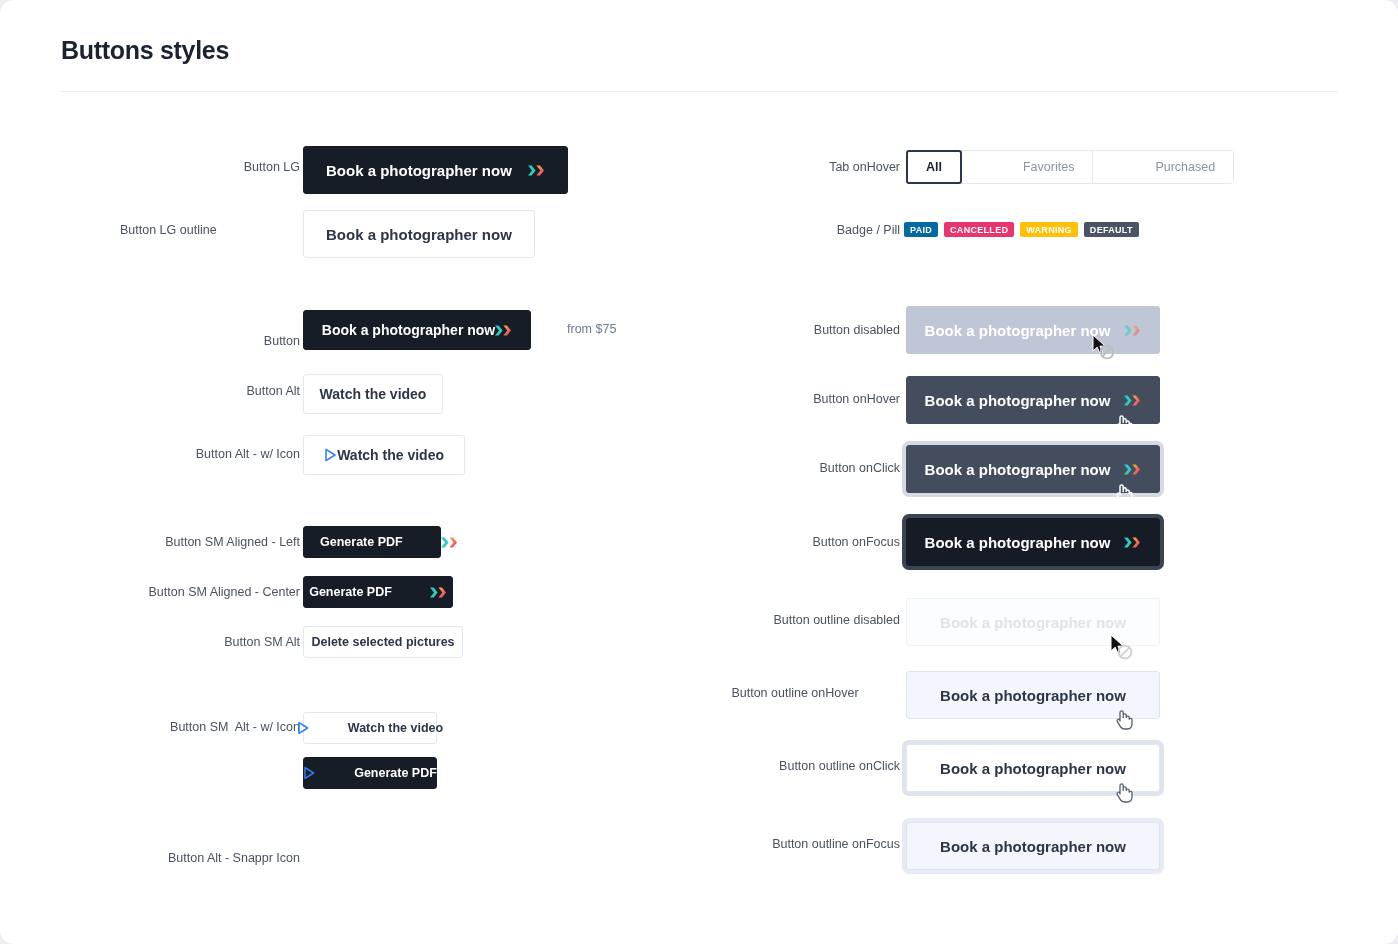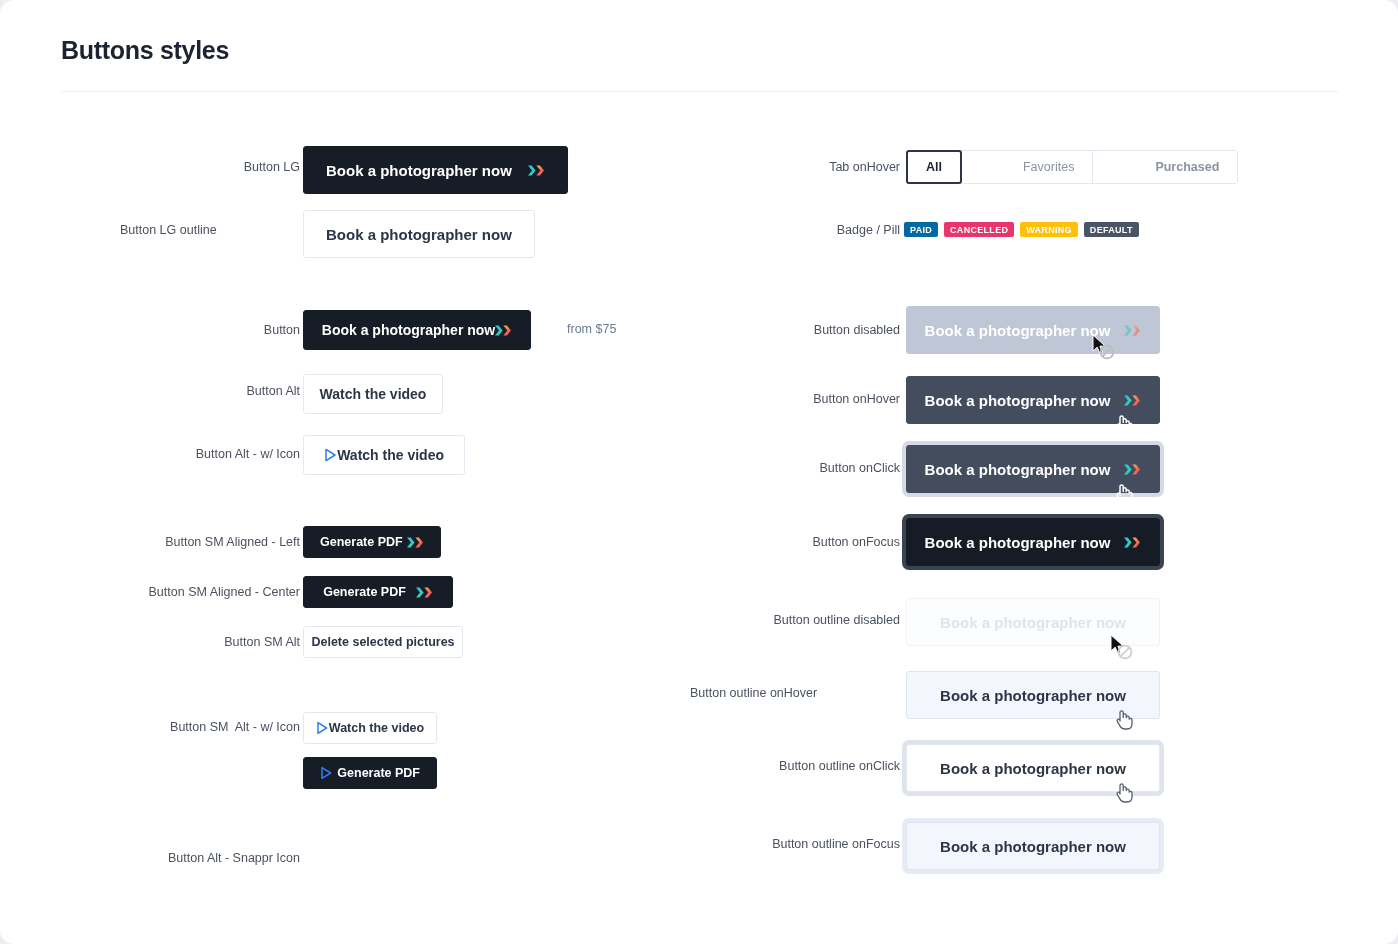--- a/index.html
+++ b/index.html
@@ -34,21 +34,21 @@
     box-sizing:border-box;display:inline-flex;align-items:center;
     font-family:"Liberation Sans", sans-serif;font-weight:bold;
     border-radius:3px;white-space:nowrap;cursor:pointer;
     border:1px solid transparent;
   }
   .btn-dark{background:#161d27;color:#ffffff;border-color:#161d27;}
   .btn-outline{background:#ffffff;color:#2c3648;border:1px solid #e3e8f0;}
 
   .lg{height:48px;font-size:15px;padding:0 22px;}
   .md{height:40px;font-size:14px;padding:0 20px;}
-  .sm{height:32px;font-size:12.5px;padding:14px 16px;}
+  .sm{height:32px;font-size:12.5px;padding:14px 16px;gap:19px;}
 
   .btn .gap{display:inline-block;}
 
   
   .snappr{display:inline-block;width:17px;height:13px;position:relative;flex:0 0 auto;}
   .snappr svg{display:block;width:17px;height:13px;}
   .snappr.dim svg{opacity:.55;}
 
   
   .play{display:inline-block;width:13px;height:14px;flex:0 0 auto;}
@@ -56,21 +56,21 @@
 
   .price{font-size:12.5px;color:#6c7b93;font-weight:normal;margin-left:19px;}
 
   
   .tabs{display:flex;height:34px;border:1px solid #e3e8f0;border-radius:3px;background:#fff;box-sizing:border-box;}
   .tab{
     box-sizing:border-box;display:flex;align-items:center;justify-content:center;
     font-size:12.5px;color:#8b93a3;padding:0 18px;border-right:1px solid #e3e8f0;background:#fff;
     cursor:pointer;
   }
-  .tab:last-child{border-right:none;font-weight:bold;}
+  .tab:last-child{border-right:none;}
   .tab.active{
     color:#1b2230;font-weight:bold;border:2px solid #2c3648;border-radius:3px;
     margin:-1px;height:34px;position:relative;z-index:2;
   }
 
   
   .badges{display:flex;align-items:center;gap:6px;}
   .badge{
     display:inline-flex;align-items:center;height:15px;padding:0 6px;border-radius:2px;
     font-size:9px;font-weight:bold;color:#ffffff;letter-spacing:.3px;
@@ -130,21 +130,21 @@
     </span>
   </button>
 
   <div class="row" style="left:120px;top:223px;width:180px;justify-content:flex-start;">
     <span class="rlabel">Button LG outline</span>
   </div>
   <button class="btn btn-outline lg" style="position:absolute;left:303px;top:210px;">
     <span>Book a photographer now</span>
   </button>
 
-  <div class="row" style="left:120px;top:323px;width:180px;justify-content:flex-end;">
+  <div class="row" style="left:120px;top:334px;width:180px;justify-content:flex-end;">
     <span class="rlabel">Button</span>
   </div>
   <button class="btn btn-dark md" style="position:absolute;left:303px;top:310px;width:228px;justify-content:center;">
     <span>Book a photographer now</span>
     <span class="gap" style="width:14px"></span>
     <span class="snappr">
       <svg viewBox="0 0 17 13">
         <path d="M0 1.5 L3.6 1.5 L7.6 6.5 L3.6 11.5 L0 11.5 L4 6.5 Z" fill="url(#g1)"></path>
         <path d="M8.4 1.5 L12 1.5 L16 6.5 L12 11.5 L8.4 11.5 L12.4 6.5 Z" fill="url(#g2)"></path>
       </svg>
@@ -335,21 +335,21 @@
     <span>Book a photographer now</span>
   </div>
   <span class="cursor" style="left:1108px;top:634px;">
     <svg width="30" height="30" viewBox="0 0 30 30">
       <path d="M3 1 L3 17 L7.2 13.2 L10 19.6 L12.6 18.4 L9.9 12.2 L15.2 12 Z" fill="#111" stroke="#fff" stroke-width="1"></path>
       <circle cx="17" cy="18" r="6.4" fill="none" stroke="#cfcfcf" stroke-width="1.8"></circle>
       <line x1="12.6" y1="22.4" x2="21.4" y2="13.6" stroke="#cfcfcf" stroke-width="1.8"></line>
     </svg>
   </span>
 
-  <div class="row" style="left:690px;top:686px;width:210px;justify-content:flex-start;">
+  <div class="row" style="left:690px;top:686px;width:210px;justify-content:center;">
     <span class="rlabel">Button outline onHover</span>
   </div>
   <div class="state-btn ost-hover" style="position:absolute;left:906px;top:671px;">
     <span>Book a photographer now</span>
   </div>
   <span class="cursor" style="left:1114px;top:707px;">
     <svg width="22" height="24" viewBox="0 0 22 24">
       <path d="M6 14 L6 5.5 A1.6 1.6 0 0 1 9.2 5.5 L9.2 10.5 L9.2 8.3 A1.5 1.5 0 0 1 12.2 8.3 L12.2 10.6 A1.5 1.5 0 0 1 15.2 10.6 L15.2 12.2 A1.5 1.5 0 0 1 18 12.6 L18 17 C18 20 16 22 13 22 L11 22 C8 22 6.6 20.4 5.6 18.4 L3.4 14.6 A1.5 1.5 0 0 1 5.8 12.8 Z" fill="#ffffff" stroke="#555f70" stroke-width="1.3" stroke-linejoin="round"></path>
     </svg>
   </span>

